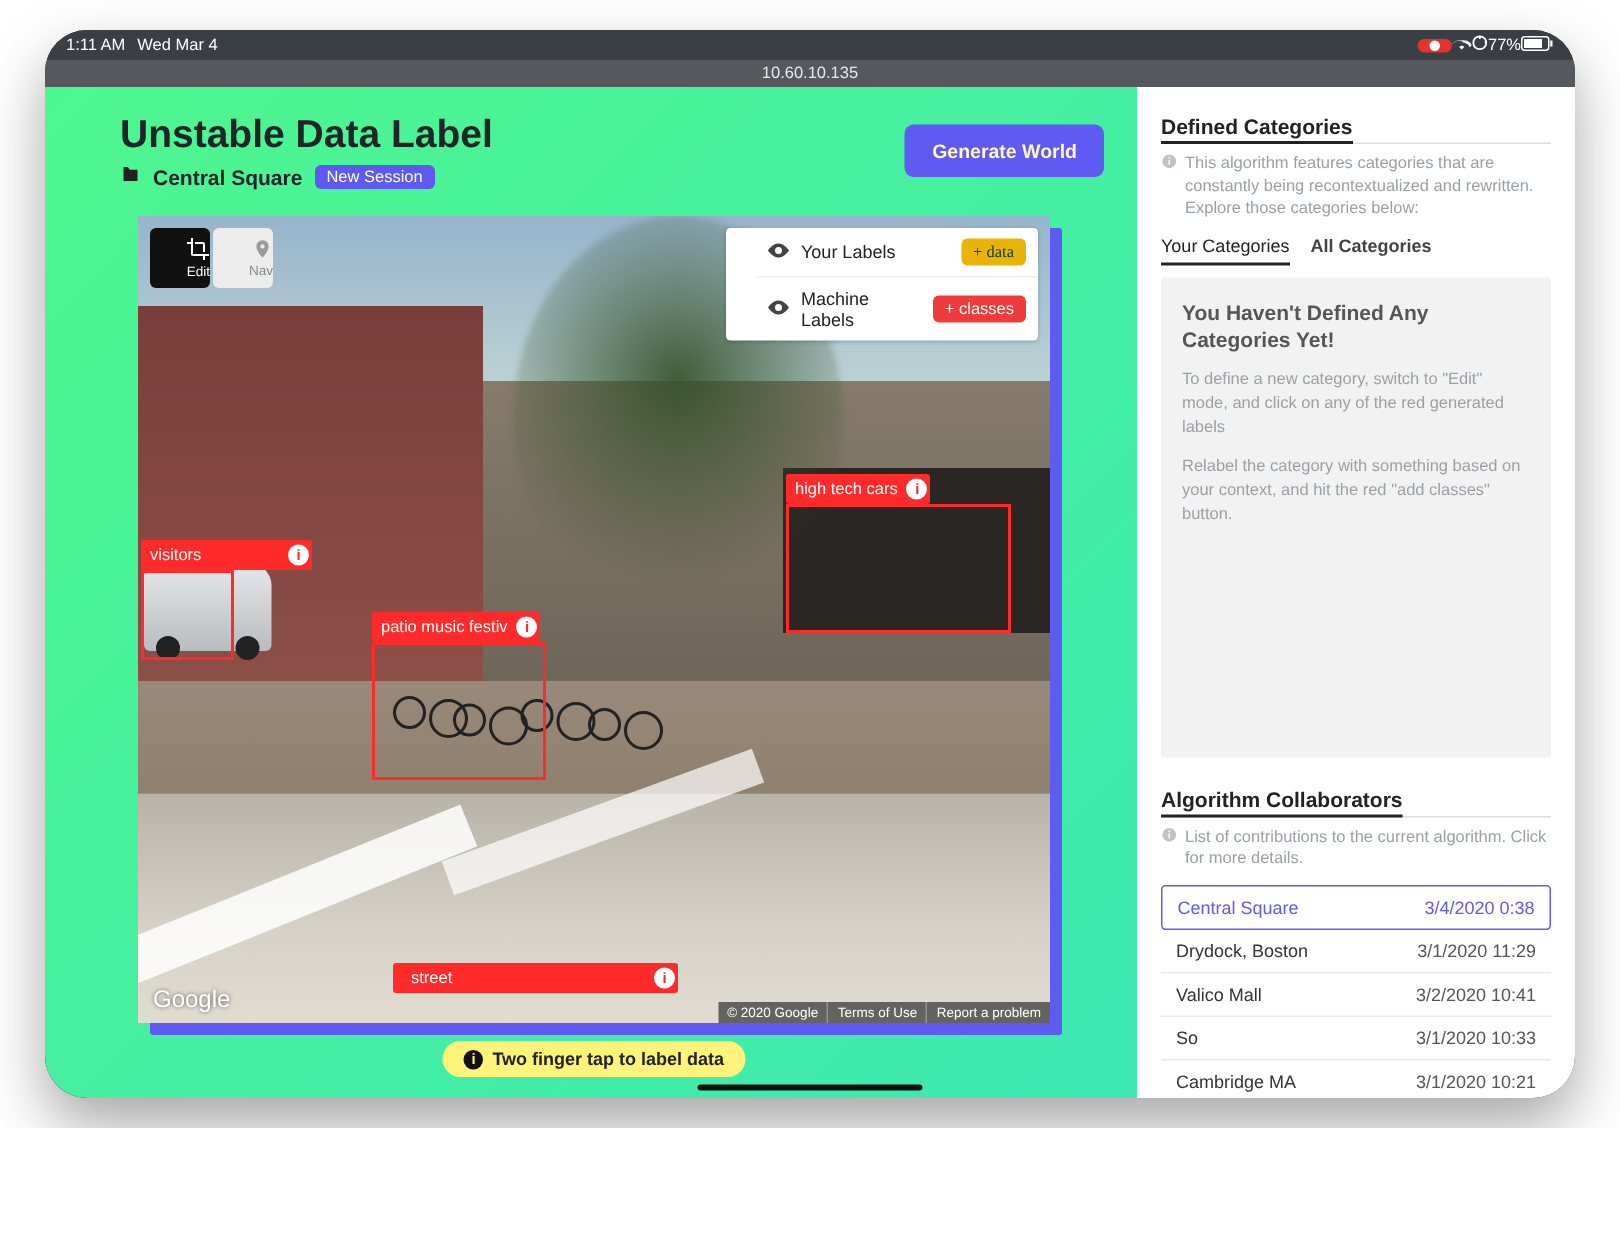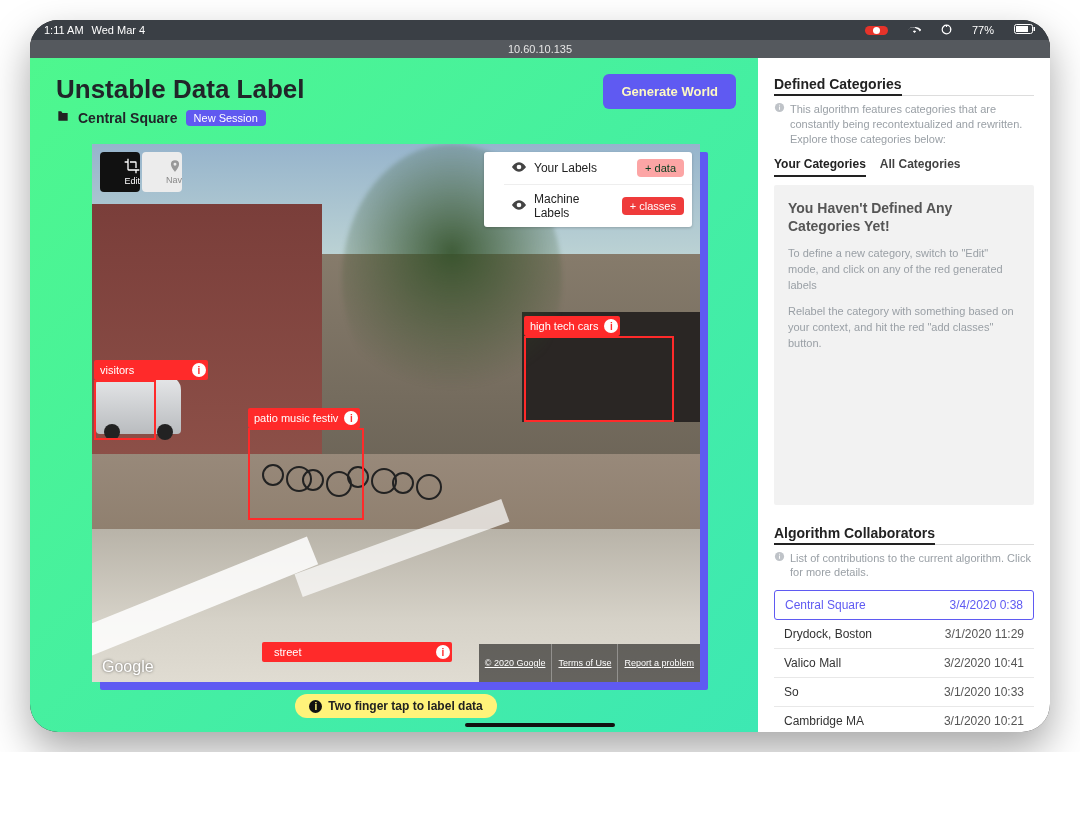--- a/index.html
+++ b/index.html
@@ -27,21 +27,21 @@
     height: 20px;
     color: #fff;
     font-size: 11px;
     display: flex;
     align-items: center;
     padding: 0 14px;
     position: relative;
     background: #3a3f45;
   }
   .status-left { display: flex; gap: 8px; }
-  .status-right { margin-left: auto; display: flex; gap: 20px; align-items: center; }
+  .status-right { margin-left: auto; display: flex; gap: 0; align-items: center; }
   .rec-pill {
     background: #e6332a;
     border-radius: 10px;
     padding: 1px 8px;
     display: flex;
     align-items: center;
   }
   .rec-dot { width:7px; height:7px; background:#fff; border-radius:50%; }
 
   
@@ -65,21 +65,22 @@
   .workspace {
     flex: 1;
     background: linear-gradient(135deg,#4ef78e 0%,#3de8b3 100%);
     padding: 16px 22px 14px 26px;
     display: flex;
     flex-direction: column;
     position: relative;
   }
   .ws-header {
     display: flex;
-    align-items: flex-start;
+    align-items: center;
+    margin-left: 24px;
   }
   .ws-title {
     font-size: 26px;
     font-weight: 700;
     color: #212529;
   }
   .ws-sub {
     margin-top: 4px;
     display: flex;
     align-items: center;
@@ -174,21 +175,21 @@
     background:#fff; border-radius:3px; width:208px;
     box-shadow:0 1px 3px rgba(0,0,0,.2);
     font-size:12px;
     padding-left:20px;
   }
   .lp-row { display:flex; align-items:center; padding:7px 8px; gap:8px; }
   .lp-row + .lp-row { border-top:1px solid #eee; }
   .eye { width:14px; text-align:center; color:#444; }
   .lp-label { flex:1; color:#222; }
   .pill-btn { border:none; border-radius:4px; padding:3px 8px; font-size:11px; cursor:pointer; }
-  .pill-green { background:#fca5a5; color:#0b4020; }
+  .pill-green { background:#eab308; color:#0b4020;font-family:Liberation Serif, serif; }
   .pill-red   { background:#ef3b3b; color:#fff; }
 
   
   .det { position:absolute; border:2px solid #ff2a2a; }
   .det-tag {
     position:absolute; top:-22px; left:-2px; height:20px;
     background:#ff2a2a; color:#fff; font-size:11px;
     display:flex; align-items:center; padding:0 22px 0 6px;
     border-radius:2px; white-space:nowrap;
   }
@@ -199,21 +200,21 @@
     border-radius:50%; font-size:10px; font-weight:700;
     display:flex; align-items:center; justify-content:center;
   }
 
   
   .attrib {
     position:absolute; bottom:0; right:0;
     background:rgba(0,0,0,0.55); color:#fff; font-size:9px;
     display:flex;
   }
-  .attrib span{ padding:14px 6px; border-left:1px solid rgba(255,255,255,.3);text-decoration:underline; }
+  .attrib span{ padding:2px 6px; border-left:1px solid rgba(255,255,255,.3); }
   .attrib span:first-child{ border-left:none;}
   .google-logo{
     position:absolute; bottom:6px; left:10px;
     color:#fff; font-size:16px; font-weight:500;
     text-shadow:0 0 3px rgba(0,0,0,.6);
     font-family:Arial,sans-serif;
   }
 
   .hint-pill {
     margin-top:12px;
@@ -237,21 +238,21 @@
   }
   .sp-h1 {
     font-size:14px; font-weight:700; color:#222;
     border-bottom:2px solid #222; display:inline-block; padding-bottom:2px;
   }
   .sp-rule { border-bottom:1px solid #ddd; margin-top:-1px; margin-bottom:6px;}
   .sp-info { color:#9aa0a6; font-size:11px; line-height:1.35; display:flex; gap:5px;}
   .sp-info .ii{flex:none;}
 
   .tabs { display:flex; gap:14px; margin-top:10px; font-size:12px;}
-  .tab { padding-bottom:4px; cursor:pointer; color:#222; font-weight:700;}
+  .tab { padding-bottom:4px; cursor:pointer; color:#222; font-weight:400;}
   .tab.active{ border-bottom:2px solid #222;}
   .tab.inactive{ color:#222; font-weight:700; opacity:.85;}
 
   .cat-box {
     background:#f2f2f2; border-radius:2px; padding:14px 14px 18px; margin-top:8px;
     min-height:320px;
   }
   .cat-title{ font-size:14px; font-weight:700; color:#555; line-height:1.35;}
   .cat-p{ margin-top:10px; color:#9aa0a6; font-size:11px; line-height:1.45;}
 

